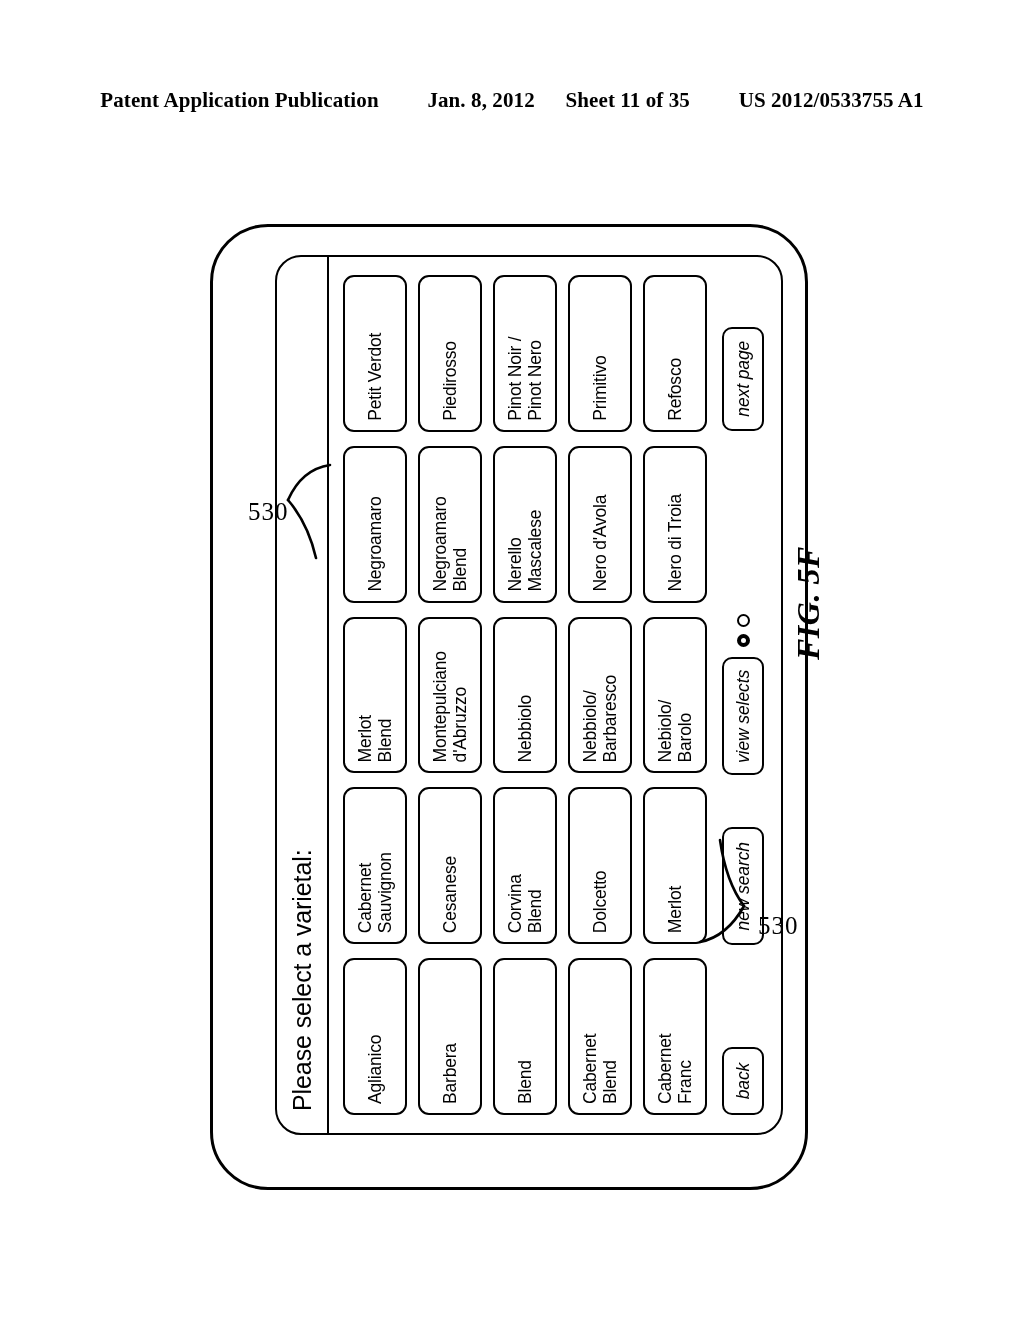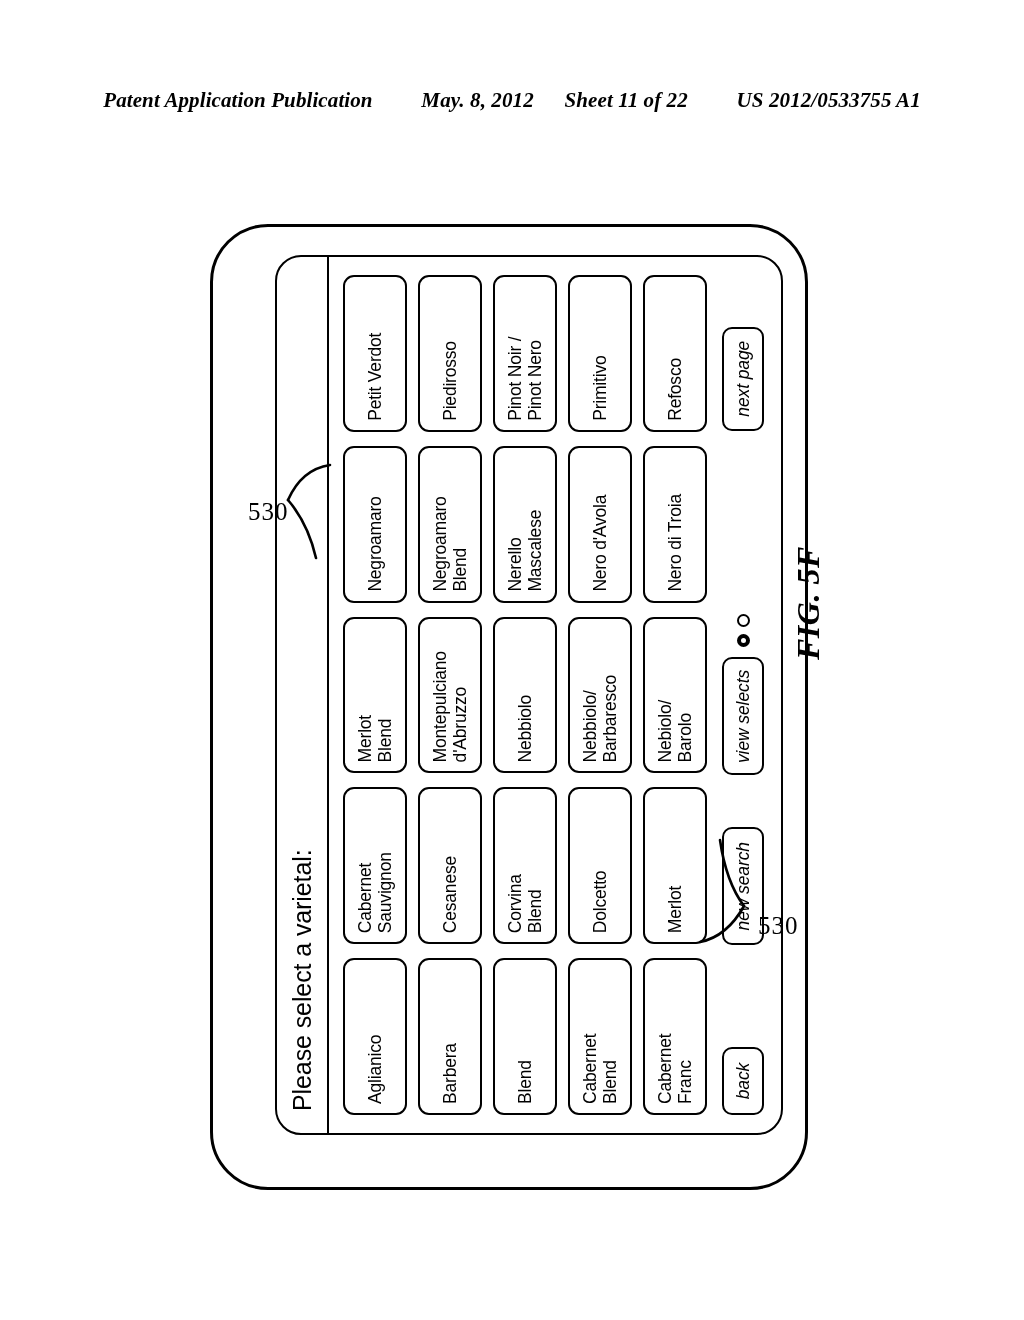--- a/index.html
+++ b/index.html
@@ -24,21 +24,21 @@
     left: 0;
     width: 1024px;
     text-align: center;
     font-family: "Liberation Serif", serif;
     font-weight: bold;
     font-size: 21px;
     letter-spacing: 0.1px;
     white-space: nowrap;
     color: #000;
   }
-  #pub-header .seg { display: inline-block; vertical-align: baseline; font-style: italic; }
+  #pub-header .seg { display: inline-block; vertical-align: baseline; }
   #pub-header .sp-lg { display: inline-block; width: 38px; }
   #pub-header .sp-md { display: inline-block; width: 20px; }
 
   
   
   #fig-stage {
     position: absolute;
     left: 512px;
     top: 700px;
     width: 1000px;   
@@ -203,23 +203,23 @@
     transform-origin: left top;
     white-space: nowrap;
   }
 </style>
 </head>
 <body>
 
 <div id="pub-header">
   <span class="seg">Patent Application Publication</span>
   <span class="sp-lg"></span>
-  <span class="seg">May. 8, 2012</span>
+  <span class="seg">Jan. 8, 2012</span>
   <span class="sp-md"></span>
-  <span class="seg">Sheet 11 of 22</span>
+  <span class="seg">Sheet 11 of 35</span>
   <span class="sp-lg"></span>
   <span class="seg">US 2012/0533755 A1</span>
 </div>
 
 <div id="fig-stage">
 
   <div id="device-body">
 
     <div id="screen">
 

